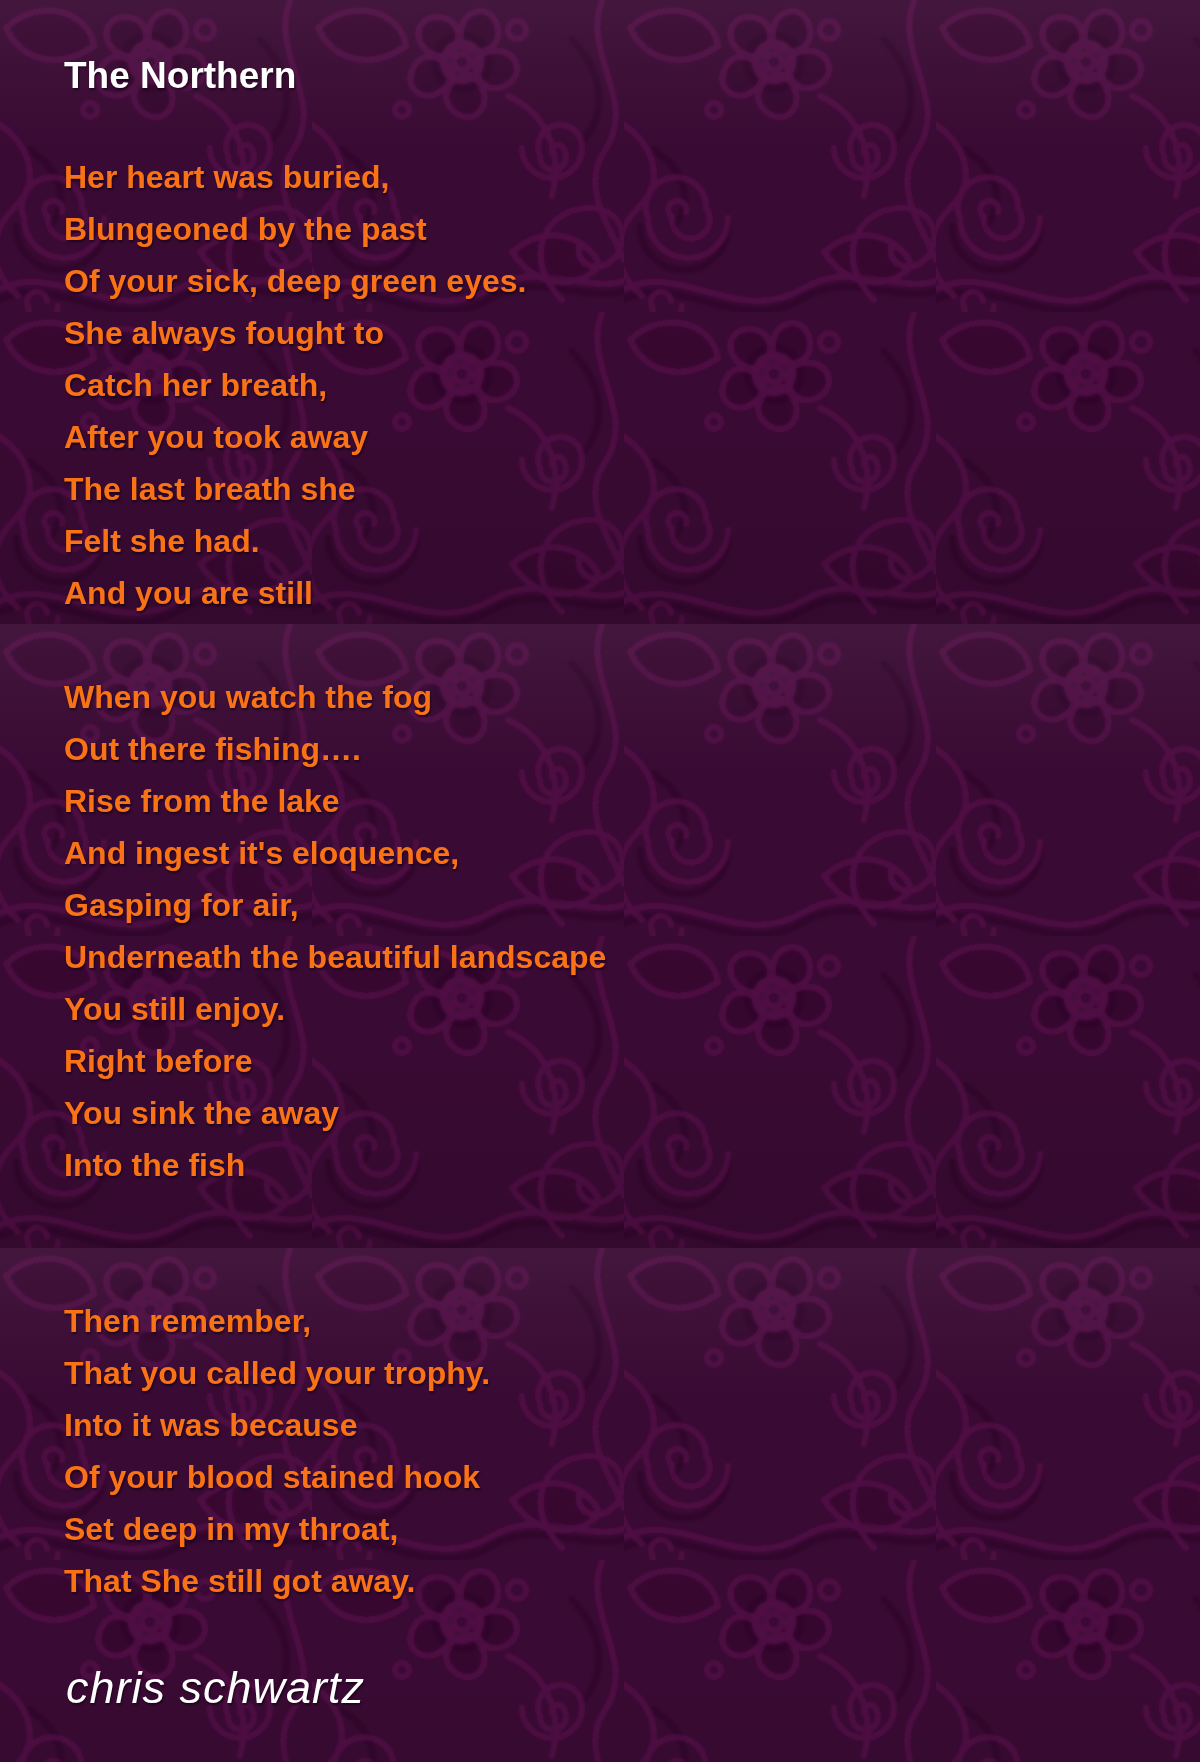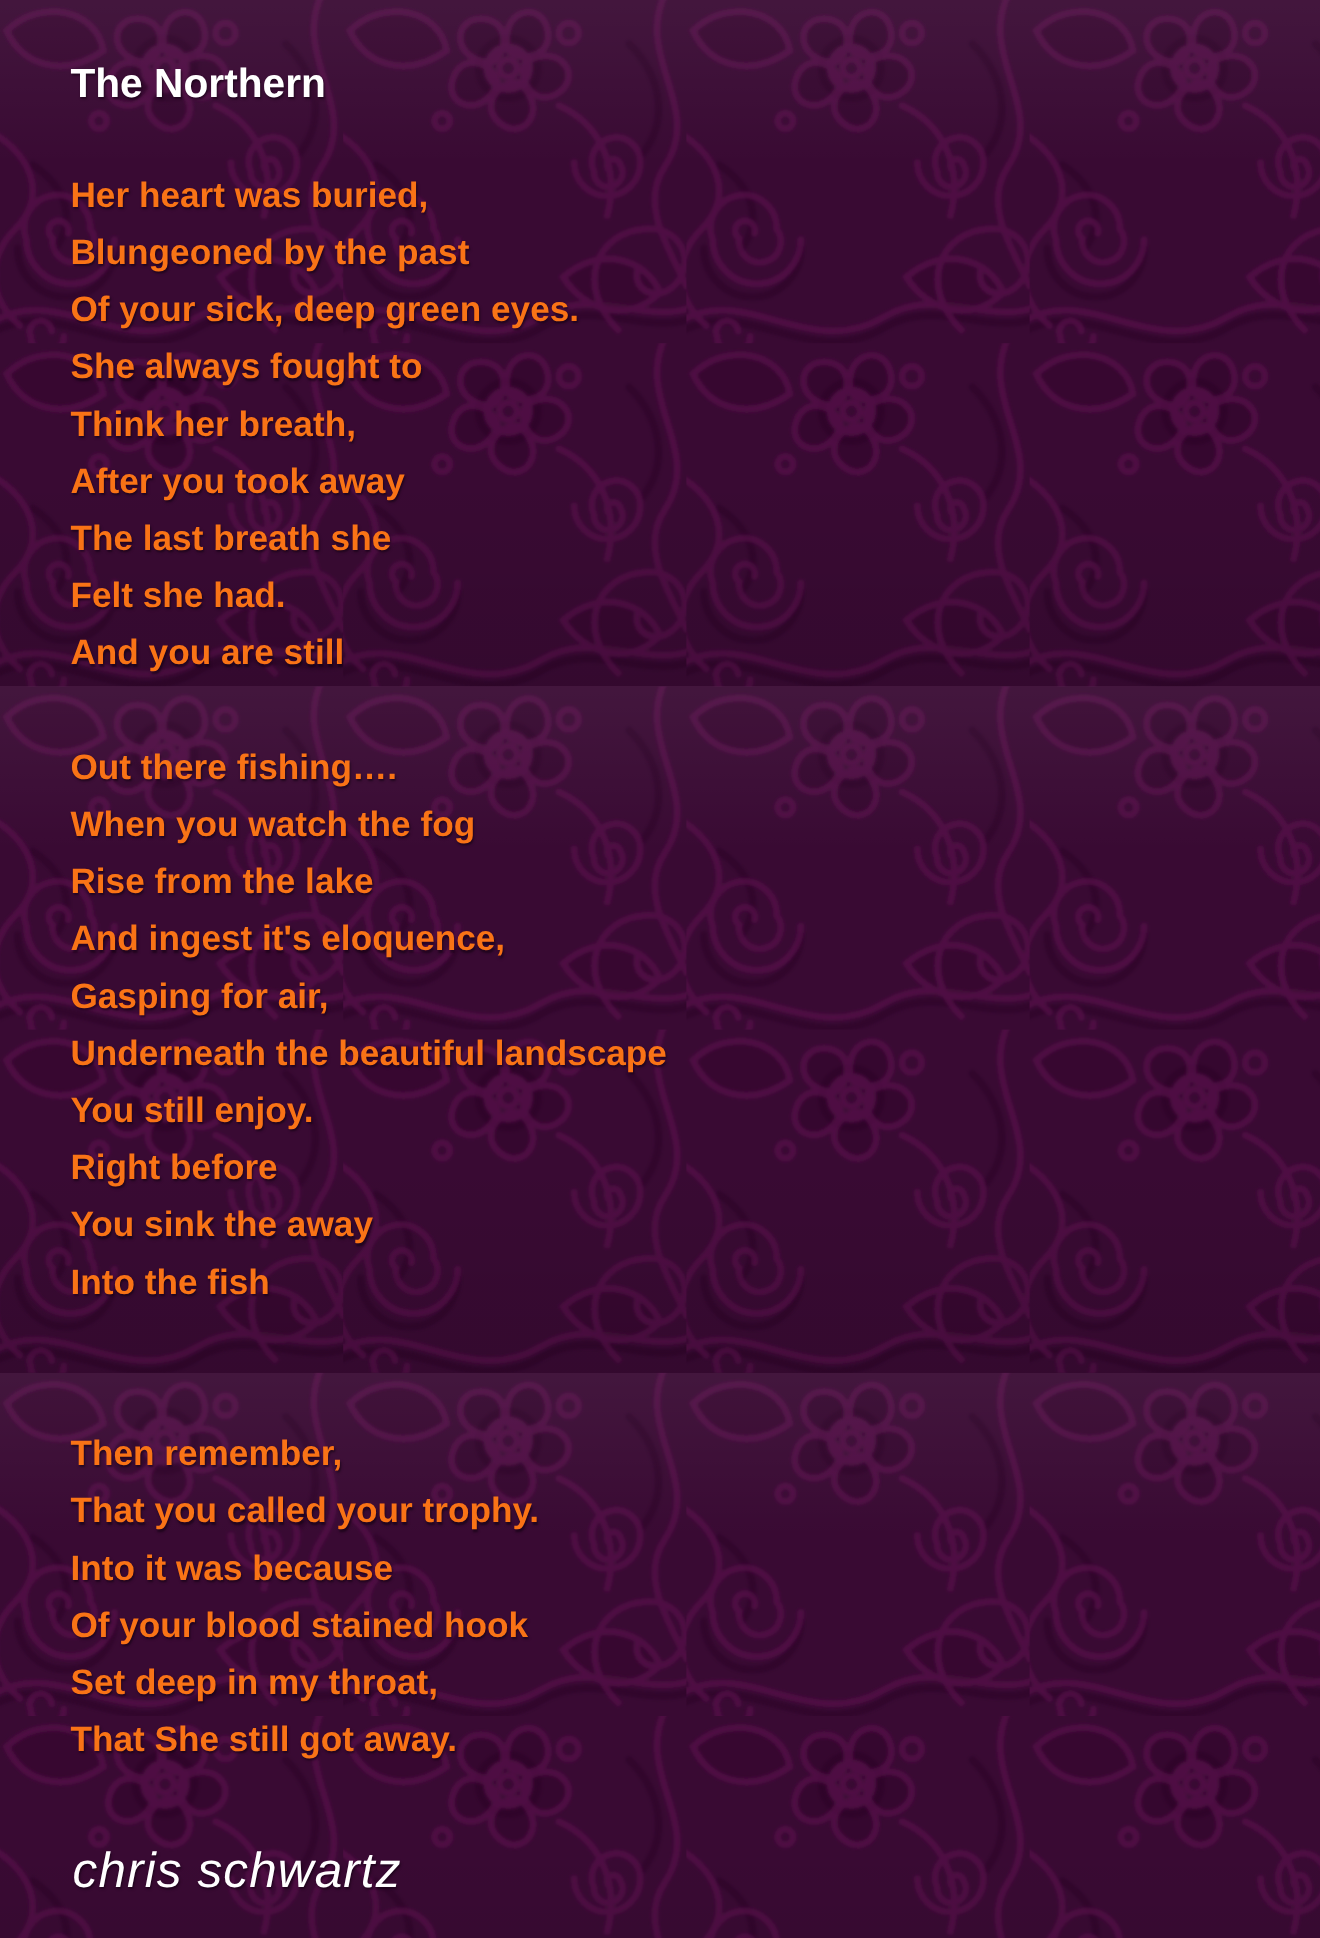--- a/index.html
+++ b/index.html
@@ -61,21 +61,20 @@
     left: 66px;
     top: 1662px;
     font-size: 45px;
     line-height: 52px;
     font-style: italic;
     font-weight: normal;
     letter-spacing: 1px;
     color: #ffffff;
     text-shadow: 1px 2px 2px rgba(15,0,15,0.6);
     white-space: nowrap;
-    margin-top: 12px;
   }
 </style>
 </head>
 <body>
 
 <svg class="bg-svg" width="1200" height="1762" viewBox="0 0 1200 1762" xmlns="http://www.w3.org/2000/svg" aria-hidden="true">
   <defs>
     <filter id="soften" x="-20%" y="-20%" width="140%" height="140%">
       <feGaussianBlur stdDeviation="1.4"></feGaussianBlur>
     </filter>
@@ -120,29 +119,29 @@
 
 <div class="band-overlay"></div>
 
 <main class="content">
   <h1 class="poem-title">The Northern</h1>
   <section class="stanza stanza-1">
       <div class="line">Her heart was buried,</div>
       <div class="line">Blungeoned by the past</div>
       <div class="line">Of your sick, deep green eyes.</div>
       <div class="line">She always fought to</div>
-      <div class="line">Think her breath,</div>
+      <div class="line">Catch her breath,</div>
       <div class="line">After you took away</div>
       <div class="line">The last breath she</div>
       <div class="line">Felt she had.</div>
       <div class="line">And you are still</div>
     </section>
   <section class="stanza stanza-2">
+      <div class="line">When you watch the fog</div>
       <div class="line">Out there fishing….</div>
-      <div class="line">When you watch the fog</div>
       <div class="line">Rise from the lake</div>
       <div class="line">And ingest it's eloquence,</div>
       <div class="line">Gasping for air,</div>
       <div class="line">Underneath the beautiful landscape</div>
       <div class="line">You still enjoy.</div>
       <div class="line">Right before</div>
       <div class="line">You sink the away</div>
       <div class="line">Into the fish</div>
     </section>
   <section class="stanza stanza-3">

